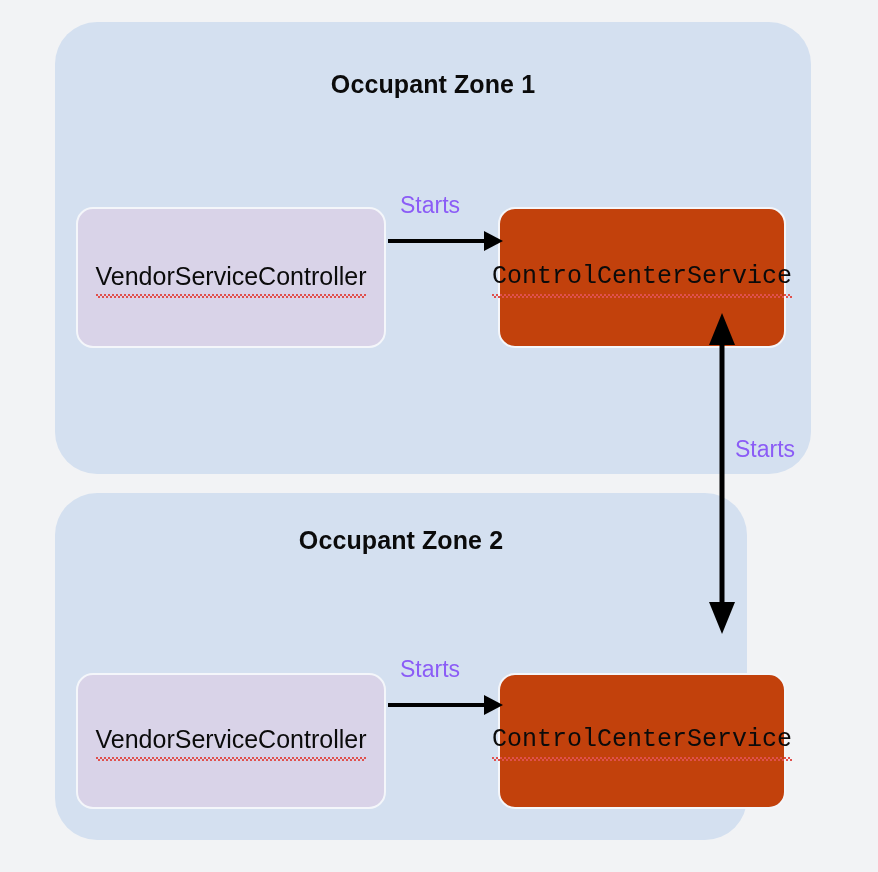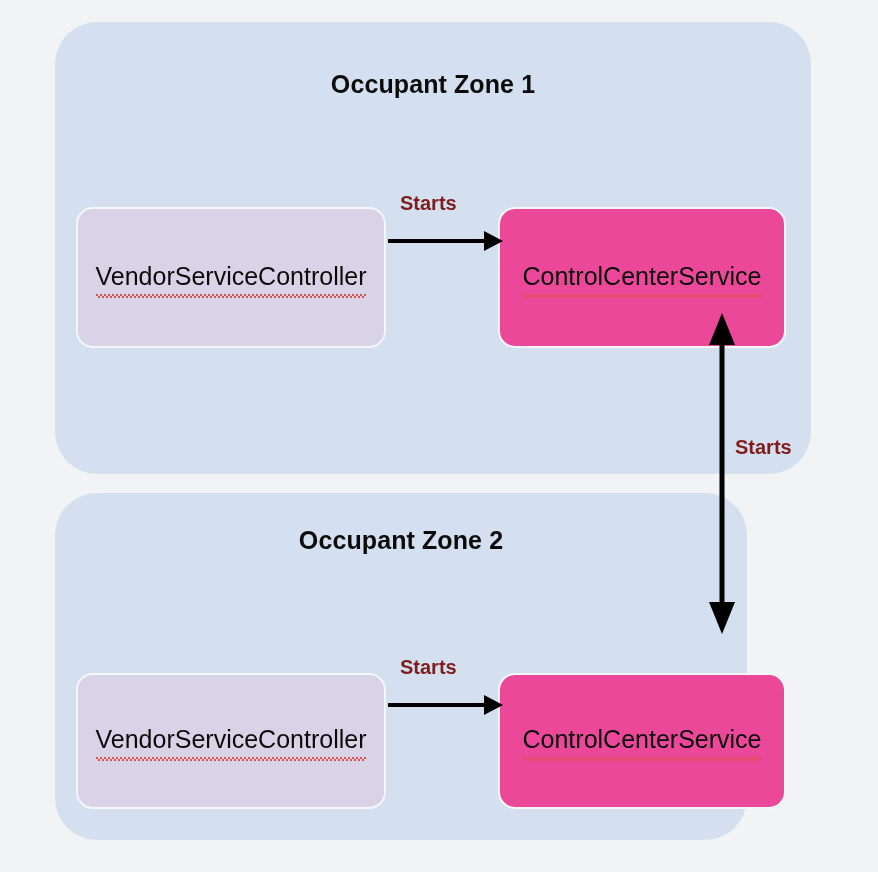--- a/index.html
+++ b/index.html
@@ -49,21 +49,21 @@
     position: absolute;
     box-sizing: border-box;
     border: 2px solid #f4f6fa;
     border-radius: 17px;
     display: flex;
     align-items: center;
     justify-content: center;
     margin-top: 36px;
   }
   .node-purple { background: #d9d3e8; }
-  .node-green  { background: #ec4899; }
+  .node-green  { background: #c2410c; font-family: Liberation Mono, monospace; }
 
   .node-label {
     font-size: 25px;
     font-weight: normal;
     color: #0b0b0b;
     white-space: nowrap;
     position: relative;
     display: inline-block;
     padding-bottom: 3px;
   }
@@ -86,23 +86,23 @@
   
   #node-vendor-1 { left: 76px;  top: 171px; width: 310px; height: 141px; }
   #node-ccs-1    { left: 498px; top: 171px; width: 288px; height: 141px; }
   
   #node-vendor-2 { left: 76px;  top: 637px; width: 310px; height: 136px; }
   #node-ccs-2    { left: 498px; top: 637px; width: 288px; height: 136px; }
 
   
   .edge-label {
     position: absolute;
-    font-size: 20px;
-    font-weight: bold;
-    color: #7f1d1d;
+    font-size: 23px;
+    font-weight: normal;
+    color: #8b5cf6;
     white-space: nowrap;
   }
   #label-starts-1  { left: 400px; top: 192px; }
   #label-starts-2  { left: 400px; top: 656px; }
   #label-connect   { left: 735px; top: 436px; }
 
   
   #arrow-layer {
     position: absolute;
     left: 0;

